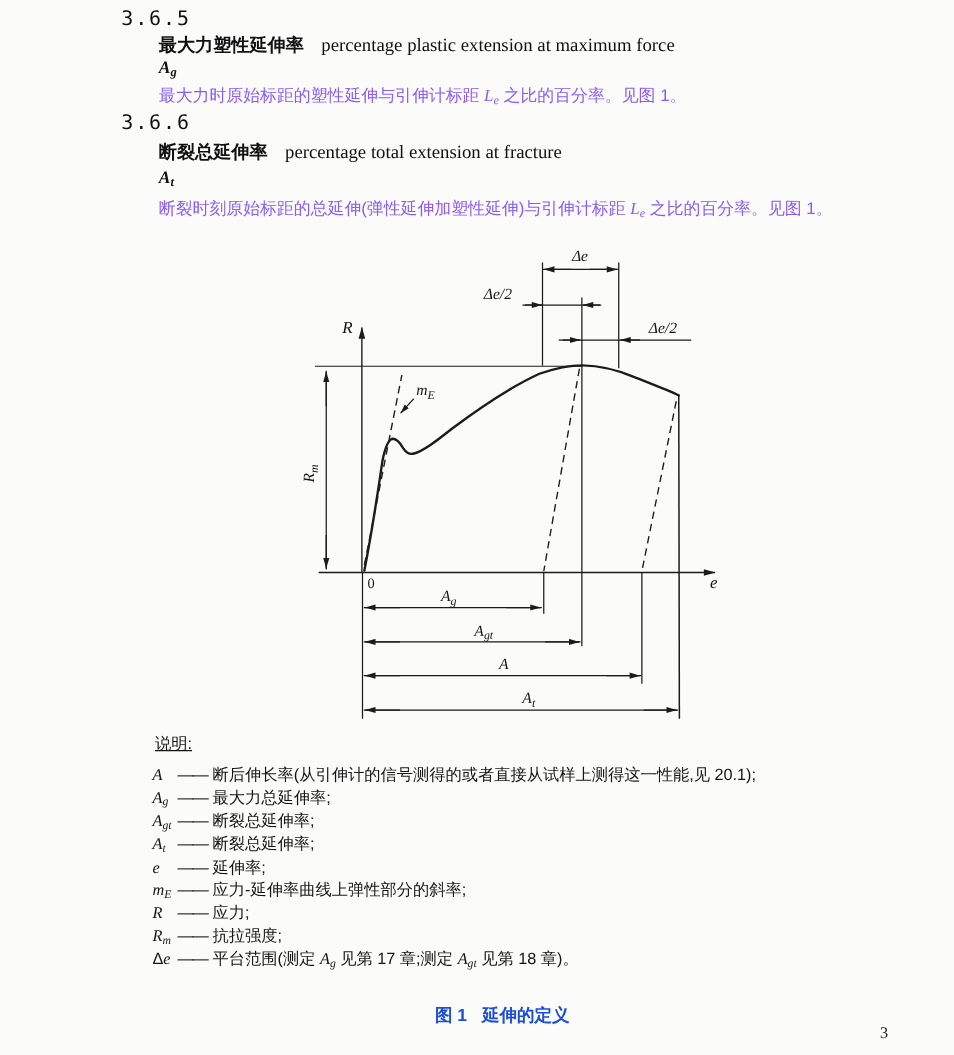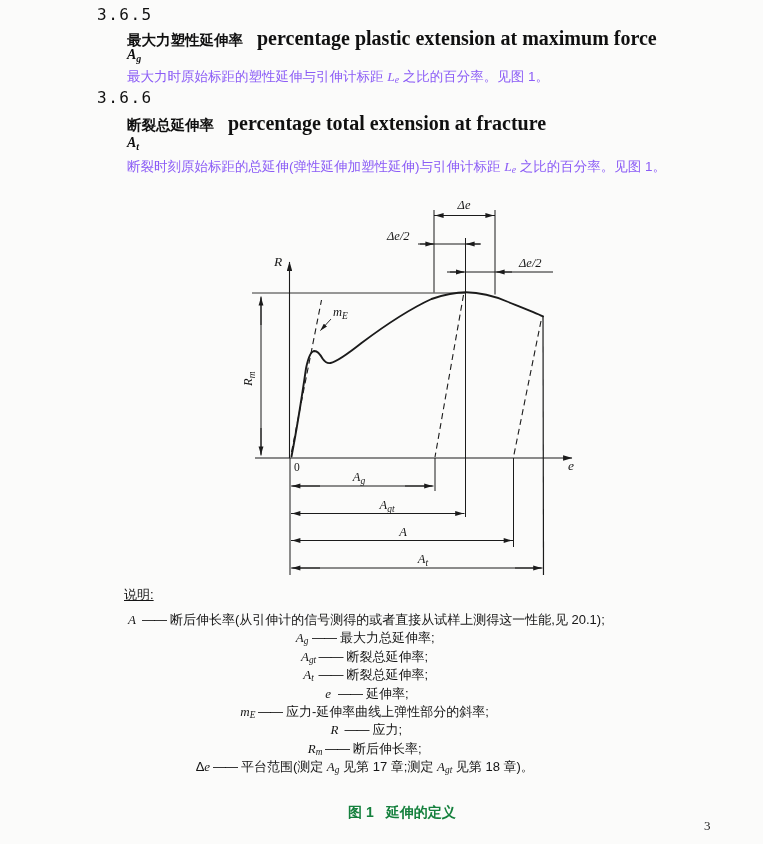--- a/index.html
+++ b/index.html
@@ -3,37 +3,37 @@
 <meta charset="utf-8">
 <style>
   html,body{margin:0;padding:0;}
   body{width:763px;height:844px;background:#fbfbfa;position:relative;overflow:hidden;
        font-family:"Liberation Sans",sans-serif;color:#181818;}
   .abs{position:absolute;white-space:nowrap;}
   
   .clause-num{font-family:"DejaVu Sans Mono",monospace;font-size:16px;letter-spacing:1.5px;color:#111;}
   
   .term-head{font-size:14.5px;font-weight:bold;color:#101010;}
-  .term-en{font-family:"Liberation Serif",serif;font-size:20px;font-weight:bold;margin-left:14px;}
+  .term-en{font-family:"Liberation Serif",serif;font-size:15px;font-weight:normal;margin-left:14px;}
   
   .sym-line{font-family:"Liberation Serif",serif;font-style:italic;font-weight:bold;font-size:14px;color:#101010;}
   .sym-line .sub{font-size:10px;vertical-align:-3px;font-style:italic;}
   
   .def{font-size:13.5px;color:#8b5cf6;}
   
   .sym-i{font-family:"Liberation Serif",serif;font-style:italic;}
   .sub{font-size:0.72em;vertical-align:-0.25em;}
   
   .legend{position:absolute;left:122px;top:586px;font-size:13px;color:#151515;}
   .lg-title{margin:0 0 7px 2px;text-decoration:underline;}
-  .lg-row{height:18.4px;line-height:18.4px;white-space:nowrap;text-align:center;}
+  .lg-row{height:18.4px;line-height:18.4px;white-space:nowrap;}
   .lg-sym{display:inline-block;min-width:20px;}
   .lg-dash{letter-spacing:-1px;margin-right:4px;}
   
-  .caption{font-size:14px;font-weight:bold;color:#15803d;}
+  .caption{font-size:14px;font-weight:bold;color:#1d4ed8;}
   .caption .gap{margin-left:12px;}
   .pagenum{font-family:"Liberation Serif",serif;font-size:13px;color:#1a1a1a;}
   
   svg{position:absolute;left:0;top:0;}
   svg line, svg path.ln{stroke:#1b1b1b;}
   .math{font-family:"Liberation Serif",serif;font-style:italic;font-size:12.5px;fill:#161616;}
   .math .sub-t{font-size:9.5px;}
   .ax{font-family:"Liberation Serif",serif;font-style:italic;font-size:13.5px;fill:#161616;}
   .zero{font-family:"Liberation Serif",serif;font-size:11.5px;fill:#161616;}
 </style>
@@ -143,20 +143,20 @@
 
 <div class="legend">
   <div class="lg-title">说明:</div>
   <div class="lg-row"><span class="lg-sym"><span class="sym-i">A</span></span><span class="lg-dash">——</span><span>断后伸长率(从引伸计的信号测得的或者直接从试样上测得这一性能,见 20.1);</span></div>
   <div class="lg-row"><span class="lg-sym"><span class="sym-i">A</span><span class="sub sym-i">g</span></span><span class="lg-dash">——</span><span>最大力总延伸率;</span></div>
   <div class="lg-row"><span class="lg-sym"><span class="sym-i">A</span><span class="sub sym-i">gt</span></span><span class="lg-dash">——</span><span>断裂总延伸率;</span></div>
   <div class="lg-row"><span class="lg-sym"><span class="sym-i">A</span><span class="sub sym-i">t</span></span><span class="lg-dash">——</span><span>断裂总延伸率;</span></div>
   <div class="lg-row"><span class="lg-sym"><span class="sym-i">e</span></span><span class="lg-dash">——</span><span>延伸率;</span></div>
   <div class="lg-row"><span class="lg-sym"><span class="sym-i">m</span><span class="sub sym-i">E</span></span><span class="lg-dash">——</span><span>应力-延伸率曲线上弹性部分的斜率;</span></div>
   <div class="lg-row"><span class="lg-sym"><span class="sym-i">R</span></span><span class="lg-dash">——</span><span>应力;</span></div>
-  <div class="lg-row"><span class="lg-sym"><span class="sym-i">R</span><span class="sub sym-i">m</span></span><span class="lg-dash">——</span><span>断后伸长率;</span></div>
+  <div class="lg-row"><span class="lg-sym"><span class="sym-i">R</span><span class="sub sym-i">m</span></span><span class="lg-dash">——</span><span>抗拉强度;</span></div>
   <div class="lg-row"><span class="lg-sym">Δ<span class="sym-i">e</span></span><span class="lg-dash">——</span><span>平台范围(测定 <span class="sym-i">A</span><span class="sub sym-i">g</span> 见第 17 章;测定 <span class="sym-i">A</span><span class="sub sym-i">gt</span> 见第 18 章)。</span></div>
 </div>
 
 <div class="abs caption" style="left:348px;top:804px">
   <span>图 1</span><span class="gap">延伸的定义</span>
 </div>
 <div class="abs pagenum" style="left:704px;top:818px">3</div>
 
 </body></html>

